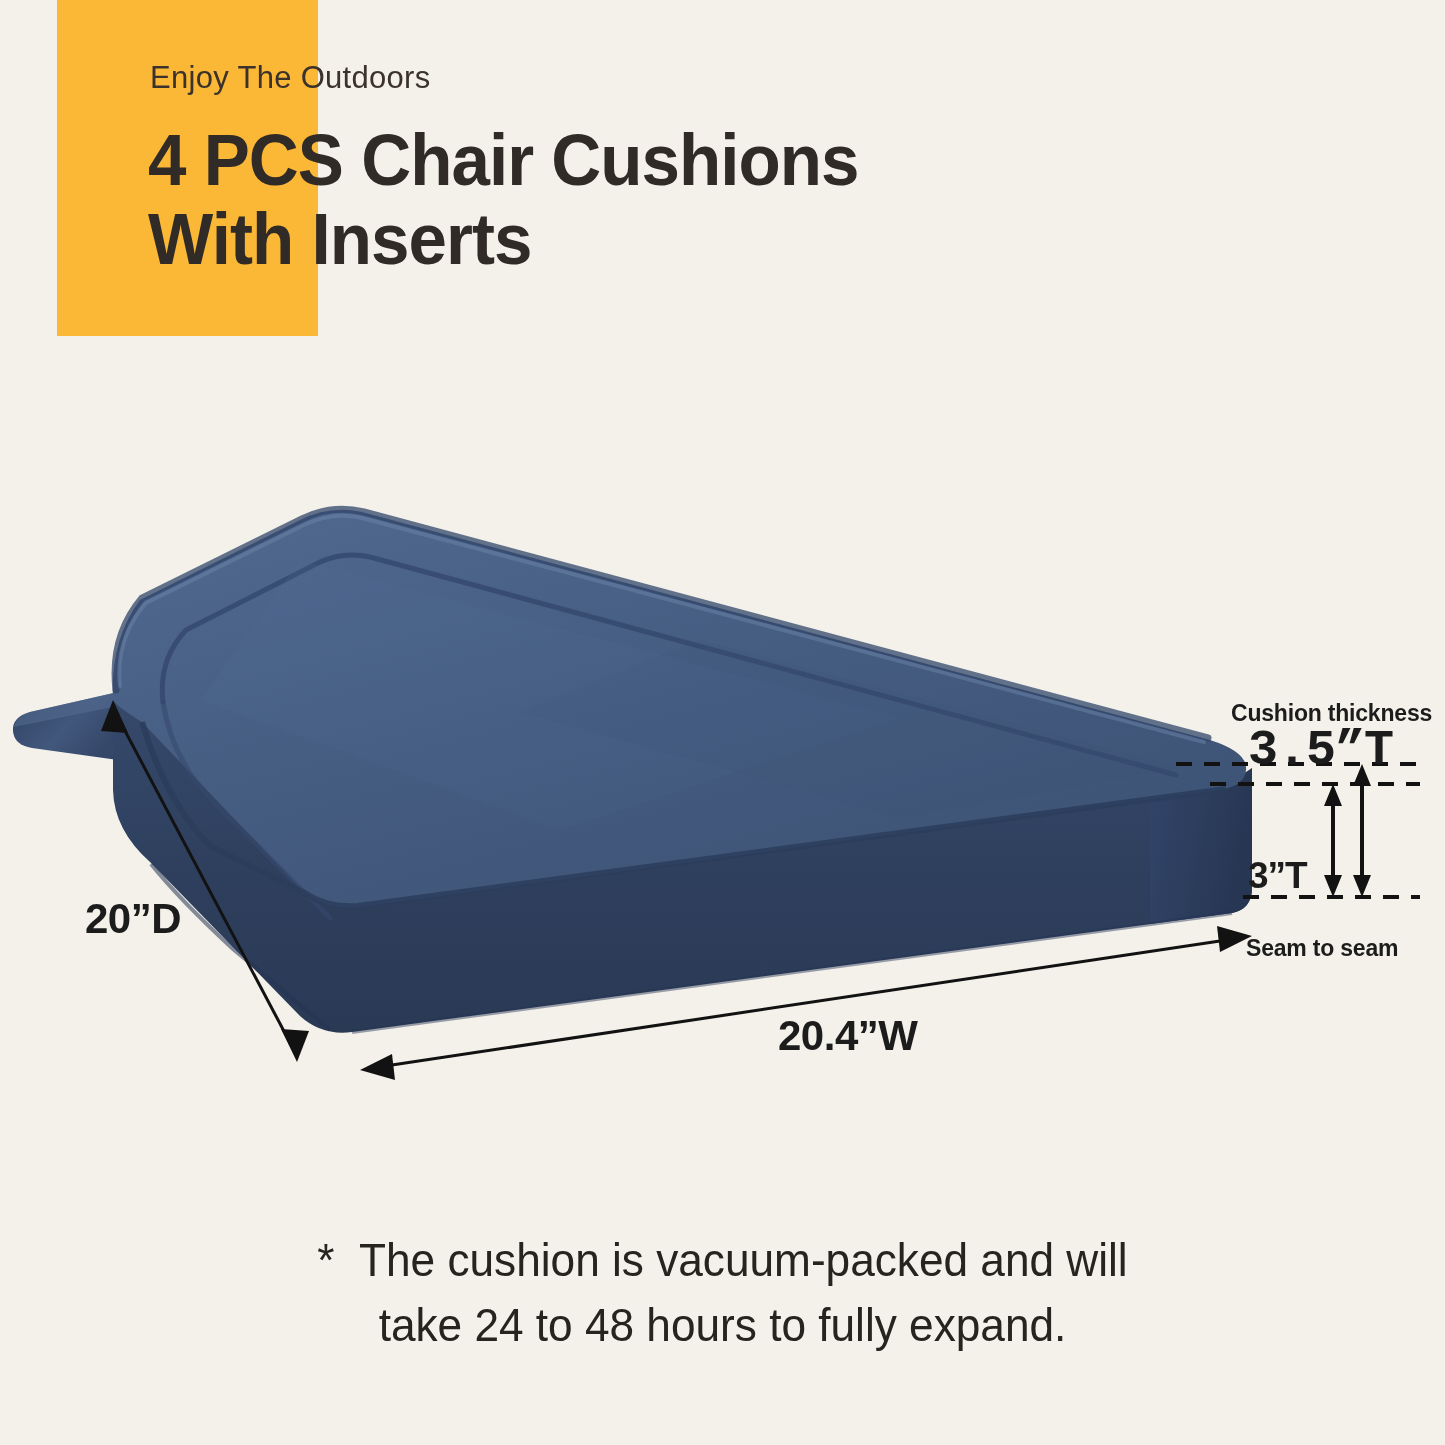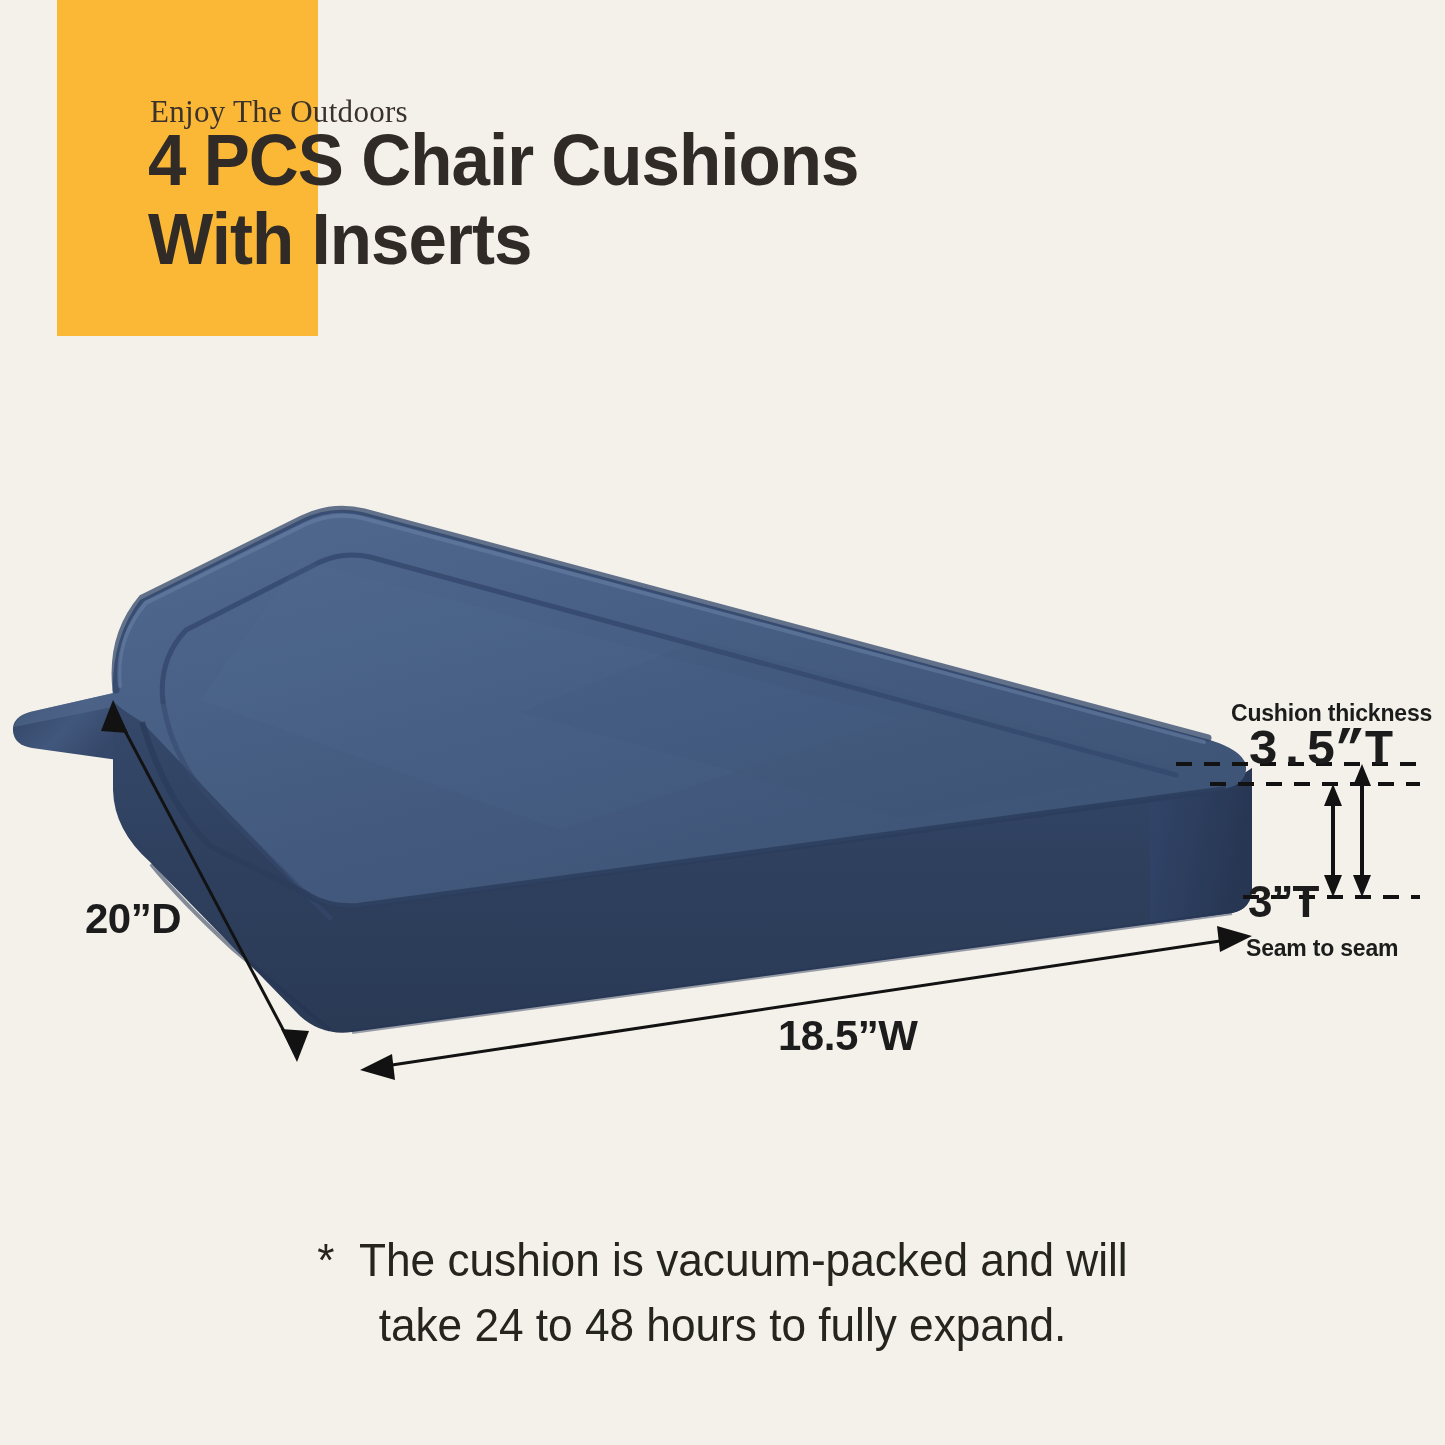--- a/index.html
+++ b/index.html
@@ -10,23 +10,23 @@
     overflow:hidden;position:relative;
   }
   #stage{position:absolute;inset:0;width:1445px;height:1445px;}
 
   
   .accent-block{
     position:absolute;left:57px;top:0;width:261px;height:336px;
     background:#fbb736;
   }
   .eyebrow{
-    position:absolute;left:150px;top:94px;
+    position:absolute;left:150px;top:60px;
     font-size:31px;letter-spacing:.3px;color:#3a322b;
-    font-weight:400;font-family:Liberation Serif, serif;
+    font-weight:400;font-family:Liberation Sans, sans-serif;
     white-space:nowrap;
   }
   .headline{
     position:absolute;left:148px;
     font-weight:700;color:#302b26;
     font-family:"Liberation Sans Narrow","Liberation Sans",sans-serif;
     font-size:72px;line-height:1.0;letter-spacing:-1px;
     white-space:nowrap;transform:scaleX(.96);transform-origin:left center;
   }
   .headline.l1{top:124px;}
@@ -37,21 +37,21 @@
 
   
   .dimlabel{
     position:absolute;font-weight:700;color:#1c1c1c;
     font-family:"Liberation Sans","DejaVu Sans",sans-serif;
     white-space:nowrap;
   }
   .dim-depth{left:85px;top:895px;font-size:42px;letter-spacing:-.5px;}
   .dim-width{left:778px;top:1012px;font-size:42px;letter-spacing:-.5px;}
   .dim-t35{left:1248px;top:722px;font-size:50px;letter-spacing:-1px;font-family:Liberation Mono, monospace;}
-  .dim-t3{left:1248px;top:855px;font-size:44px;letter-spacing:-1px;margin-top:22px;}
+  .dim-t3{left:1248px;top:855px;font-size:37px;letter-spacing:-1px;}
   .cap-thickness{
     left:1231px;top:700px;font-size:23px;font-weight:700;letter-spacing:-.2px;text-align:center;
   }
   .cap-seam{
     left:1246px;top:903px;font-size:23px;font-weight:700;letter-spacing:-.2px;margin-top:32px;
   }
 
   
   .footnote{
     position:absolute;left:0;top:1228px;width:1445px;
@@ -168,21 +168,21 @@
       <line x1="1362" y1="772" x2="1362" y2="890"></line>
       <line x1="1333" y1="792" x2="1333" y2="890"></line>
     </g>
     <polygon points="1362,764 1371,786 1353,786" fill="#121212"></polygon>
     <polygon points="1362,897 1353,875 1371,875" fill="#121212"></polygon>
     <polygon points="1333,784 1342,806 1324,806" fill="#121212"></polygon>
     <polygon points="1333,897 1324,875 1342,875" fill="#121212"></polygon>
   </svg>
 
   <div class="dimlabel dim-depth">20”D</div>
-  <div class="dimlabel dim-width">18.5”W</div>
+  <div class="dimlabel dim-width">20.4”W</div>
   <div class="dimlabel cap-thickness">Cushion thickness</div>
   <div class="dimlabel dim-t35">3.5”T</div>
   <div class="dimlabel dim-t3">3”T</div>
   <div class="dimlabel cap-seam">Seam to seam</div>
 
   <div class="footnote">
     <span class="fn-line"><span class="star">*</span>&nbsp;&nbsp;<span>The cushion is vacuum-packed and will</span></span>
     <span class="fn-line">take 24 to 48 hours to fully expand.</span>
   </div>
 

